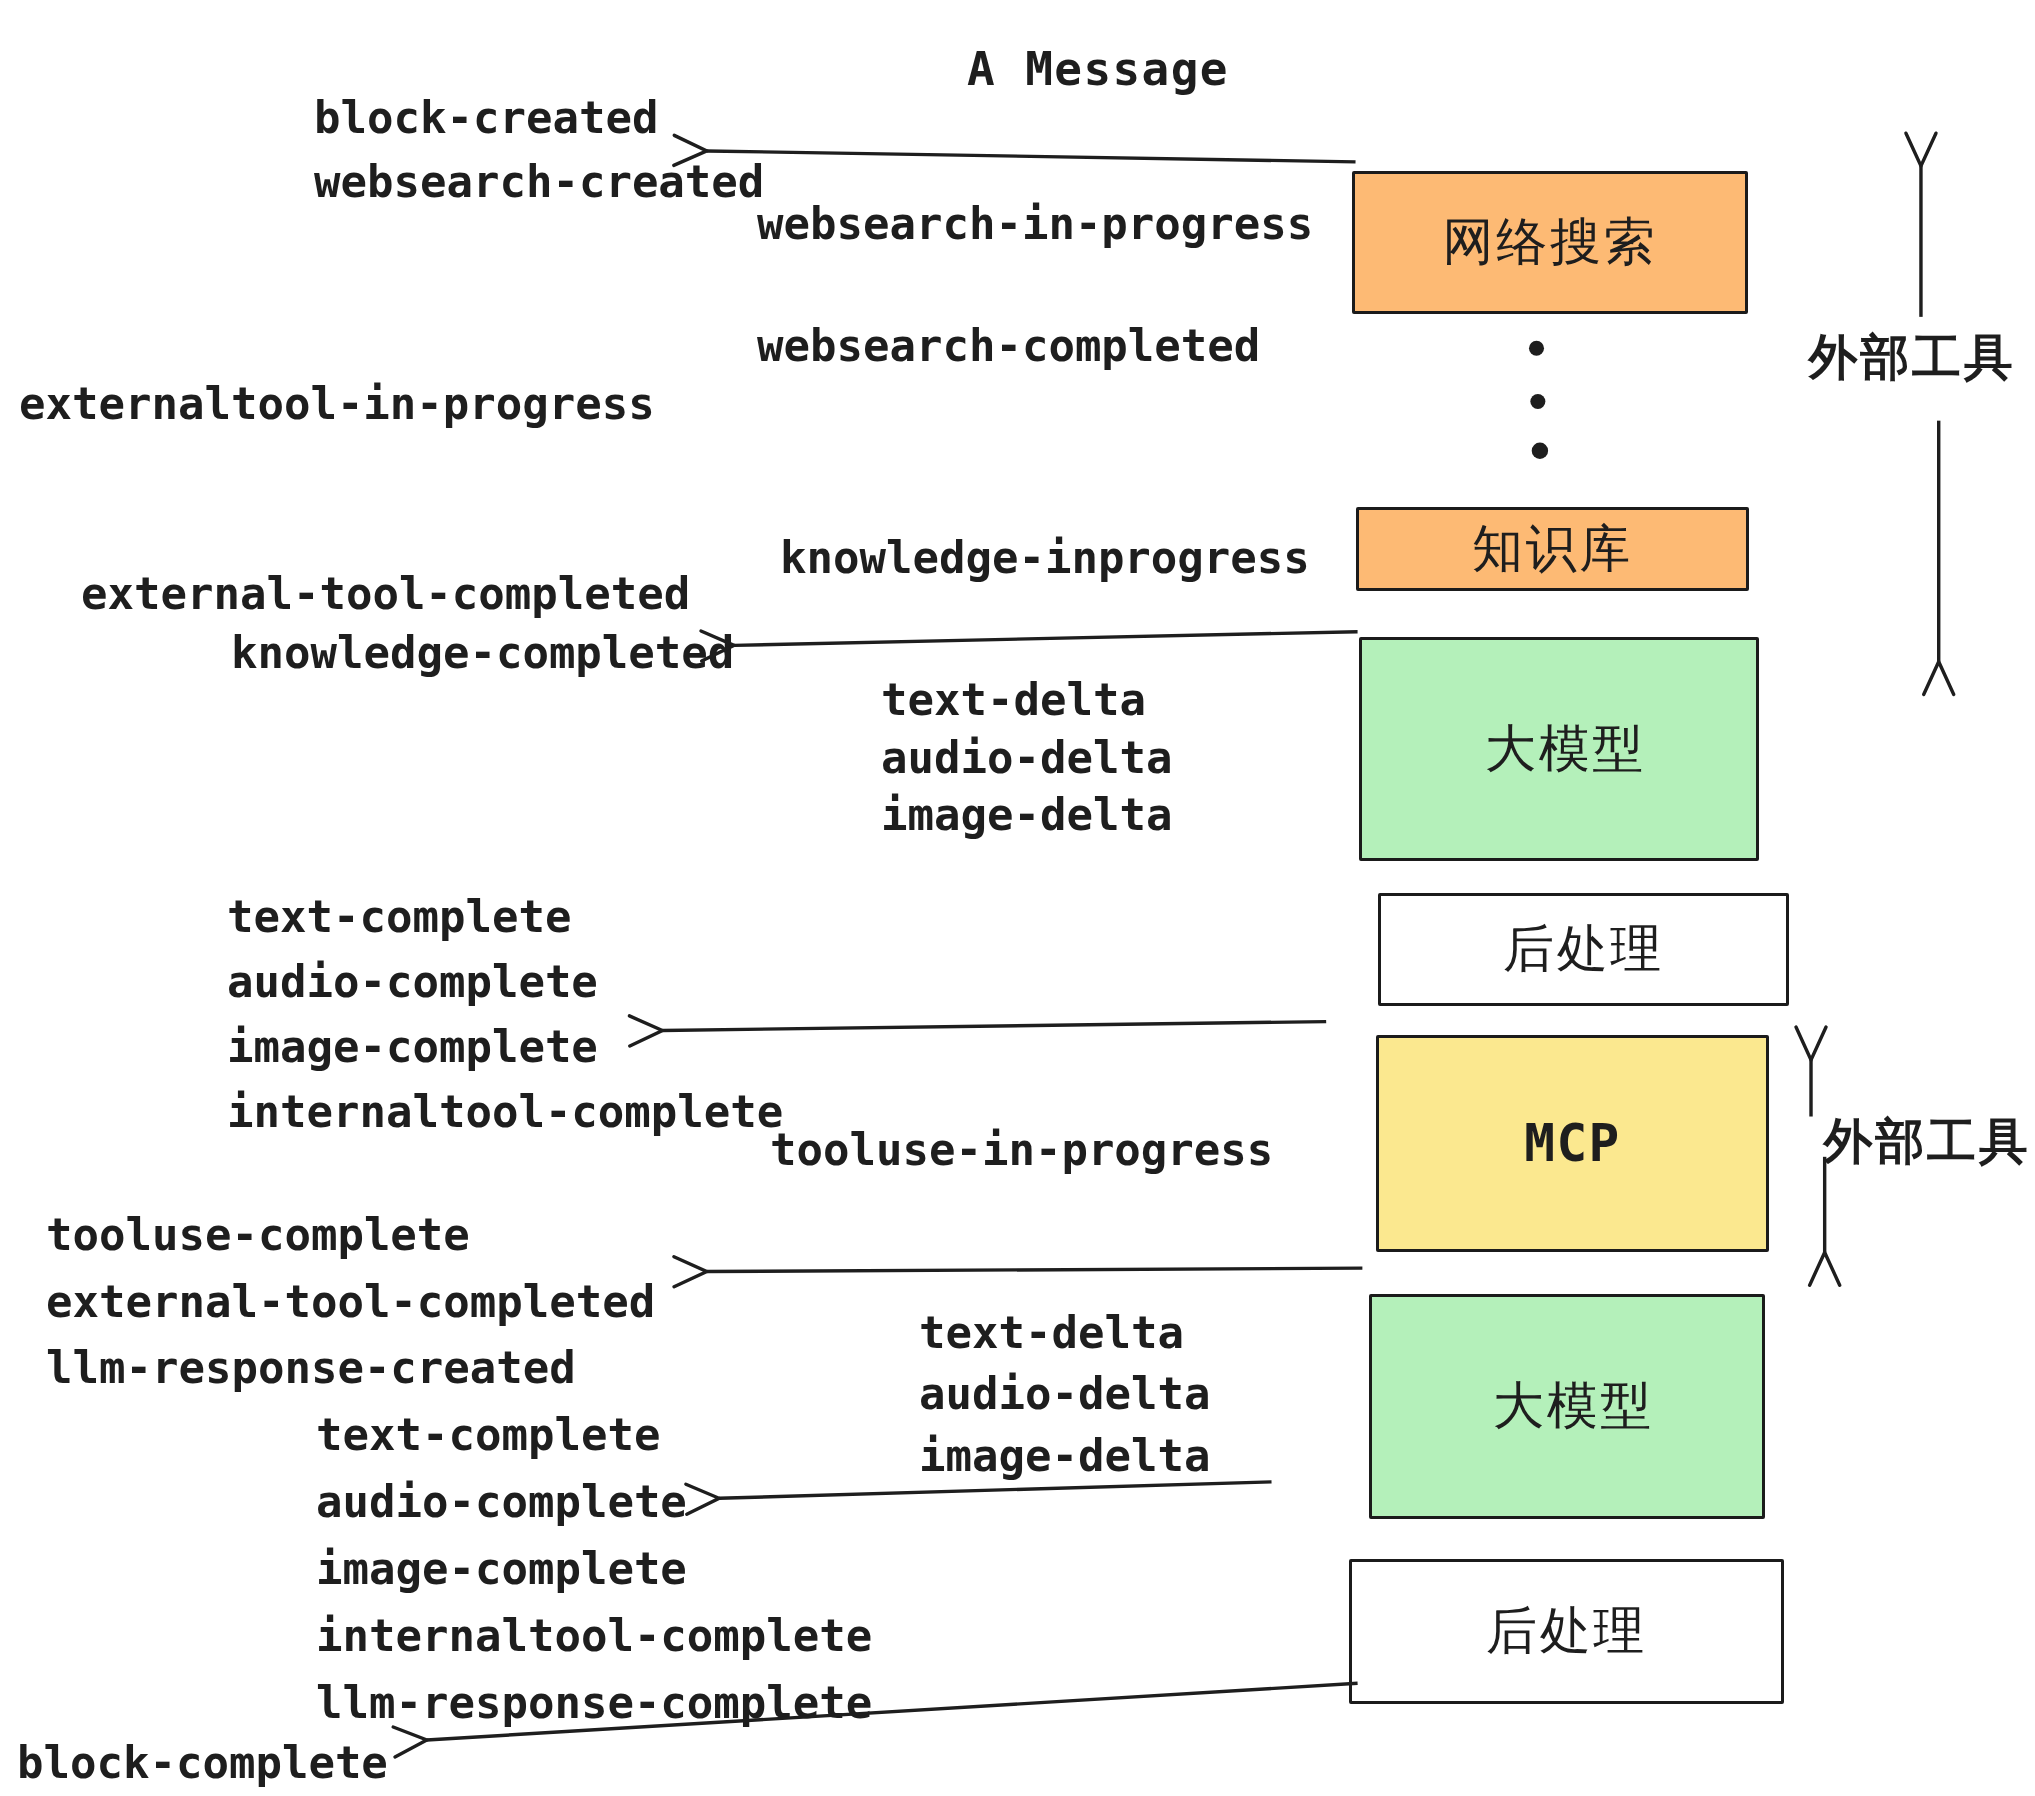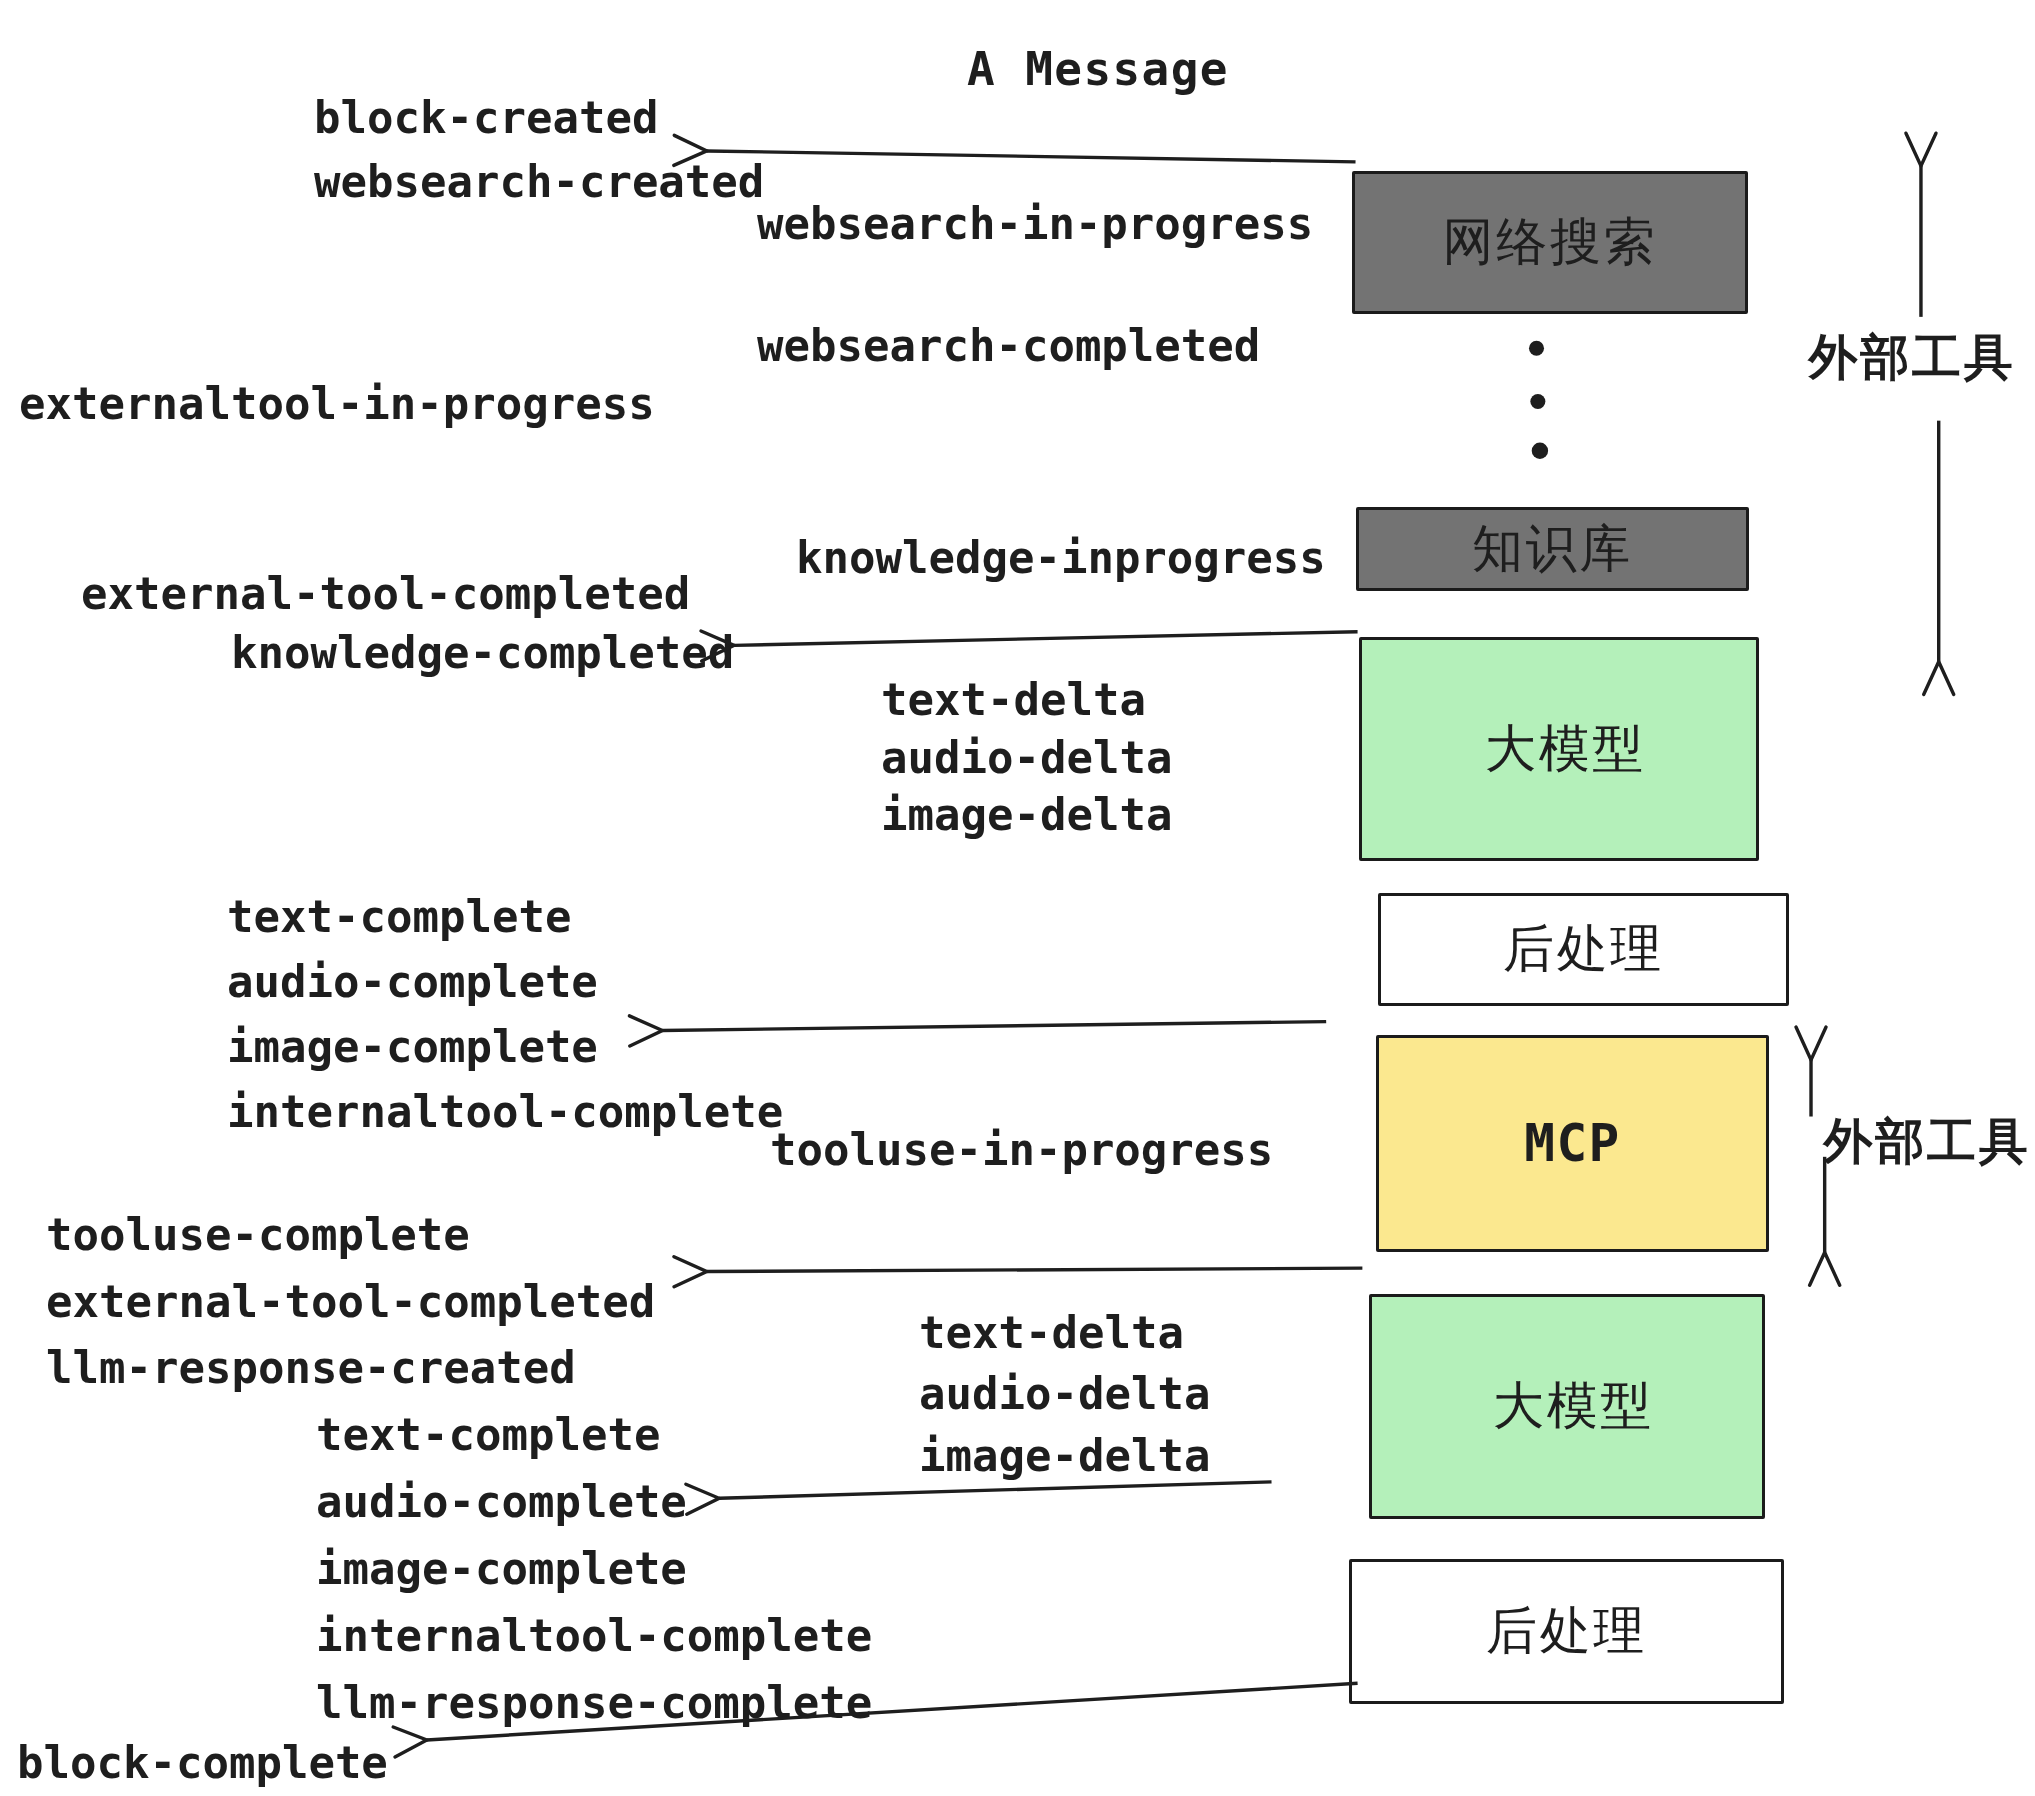--- a/index.html
+++ b/index.html
@@ -43,21 +43,21 @@
     font-weight:500;
     letter-spacing:2.7px;
     white-space:nowrap;
   }
   .box .mono-label{
     font-family:"DejaVu Sans Mono", monospace;
     font-size:51px;
     font-weight:bold;
     letter-spacing:1.4px;
   }
-  .pink  {background:#737373;text-align:center;}
+  .pink  {background:#fdba74;text-align:center;}
   .green {background:#b4f0ba;padding-left:13px;}
   .yellow{background:#fbe88f;}
   .white {background:#ffffff;}
   .cjk-side{
     position:absolute;
     font-family:"Liberation Sans", sans-serif;
     font-size:49px;
     font-weight:600;
     white-space:nowrap;
     transform:translate(-50%,-50%);
@@ -76,21 +76,21 @@
 
 <div class="canvas">
 
   <div class="title" style="left:967px;top:42px;">A Message</div>
 
   <div class="evt" style="left:314px;top:117px;">block-created</div>
   <div class="evt" style="left:314px;top:181px;">websearch-created</div>
   <div class="evt" style="left:757px;top:223px;">websearch-in-progress</div>
   <div class="evt" style="left:757px;top:305px;margin-top:40px;">websearch-completed</div>
   <div class="evt" style="left:19px;top:403px;">externaltool-in-progress</div>
-  <div class="evt" style="left:796px;top:557px;">knowledge-inprogress</div>
+  <div class="evt" style="left:780px;top:557px;">knowledge-inprogress</div>
   <div class="evt" style="left:81px;top:593px;">external-tool-completed</div>
   <div class="evt" style="left:195px;top:652px;margin-left:36px;">knowledge-completed</div>
   <div class="evt" style="left:881px;top:699px;">text-delta</div>
   <div class="evt" style="left:881px;top:757px;">audio-delta</div>
   <div class="evt" style="left:881px;top:814px;">image-delta</div>
   <div class="evt" style="left:227px;top:916px;">text-complete</div>
   <div class="evt" style="left:227px;top:981px;">audio-complete</div>
   <div class="evt" style="left:227px;top:1046px;">image-complete</div>
   <div class="evt" style="left:227px;top:1111px;">internaltool-complete</div>
   <div class="evt" style="left:770px;top:1149px;">tooluse-in-progress</div>

